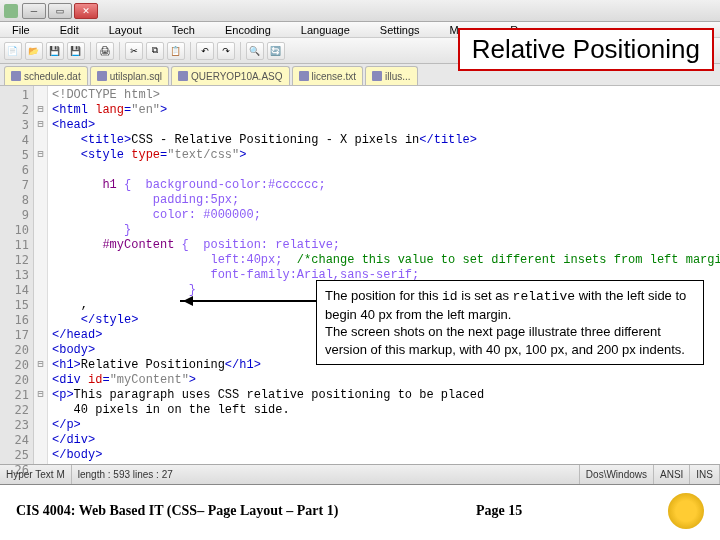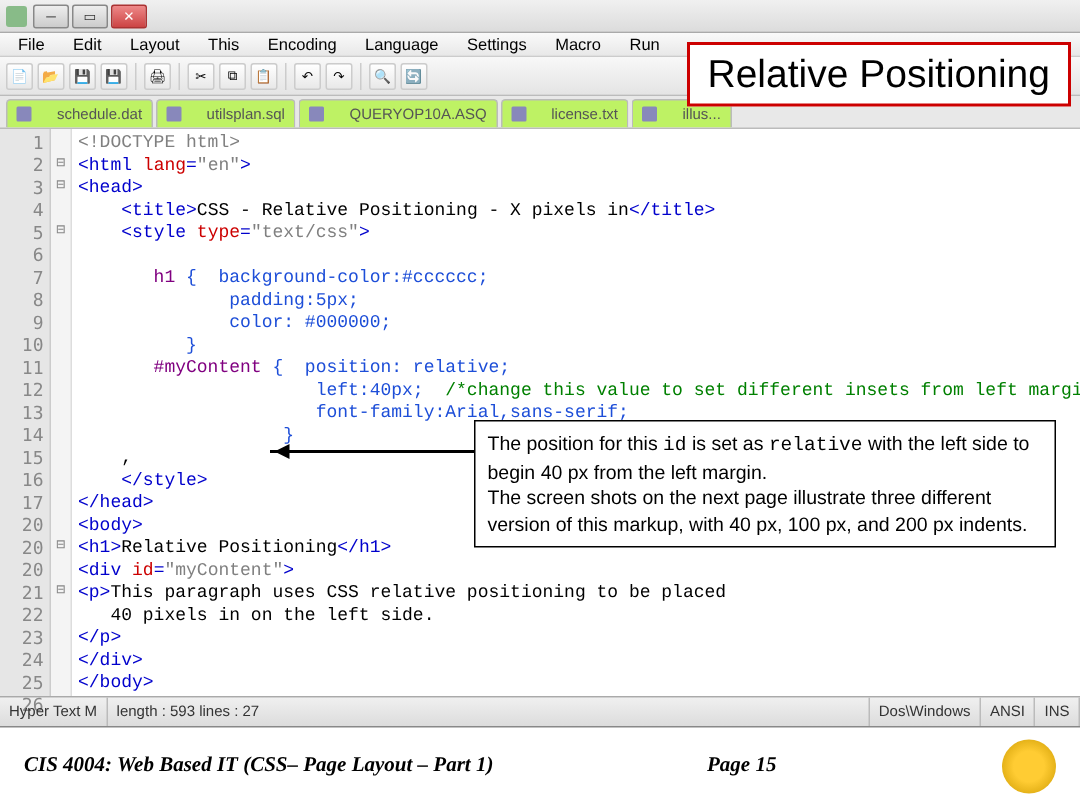--- a/index.html
+++ b/index.html
@@ -3,44 +3,44 @@
 <meta charset="utf-8">
 <style>
 *{box-sizing:border-box;margin:0;padding:0}
 body{width:720px;height:540px;font-family:Tahoma,Arial,sans-serif;font-size:11px;background:#fff;position:relative;overflow:hidden}
 .titlebar{height:22px;background:linear-gradient(#f0f0f0,#dcdcdc);border-bottom:1px solid #aaa;display:flex;align-items:center;padding:0 4px;font-size:11px;color:#333}
 .titlebar-icon{width:14px;height:14px;background:#8b8;margin-right:4px;border-radius:2px}
 .titlebar-text{flex:1;white-space:nowrap;overflow:hidden}
 .win-btns{display:flex;gap:2px}
 .win-btn{width:24px;height:16px;border:1px solid #888;background:linear-gradient(#eee,#ccc);border-radius:2px;display:flex;align-items:center;justify-content:center;font-size:9px}
 .win-btn.close{background:linear-gradient(#e88,#c44);color:#fff;border-color:#a33}
-.menubar{height:16px;background:linear-gradient(#fafafa,#e8e8e8);border-bottom:1px solid #ccc;display:flex;align-items:center;padding:0 4px;gap:3px;font-size:11px}
+.menubar{height:16px;background:linear-gradient(#fafafa,#e8e8e8);border-bottom:1px solid #ccc;display:flex;align-items:center;padding:0 4px;gap:14px;font-size:11px}
 .menu-item{padding:2px 8px;cursor:pointer}
 .toolbar{height:26px;background:linear-gradient(#f8f8f8,#e4e4e4);border-bottom:1px solid #bbb;display:flex;align-items:center;padding:0 4px;gap:3px}
 .tool-btn{width:18px;height:18px;border:1px solid #ccc;background:linear-gradient(#fff,#e8e8e8);border-radius:2px;display:flex;align-items:center;justify-content:center;font-size:9px}
 .tool-sep{width:1px;height:18px;background:#ccc;margin:0 2px}
 .tabs{height:22px;background:#e8e8e8;border-bottom:1px solid #bbb;display:flex;align-items:flex-end;padding:0 4px;gap:2px;overflow:hidden}
-.tab{height:19px;background:#bef264;border:1px solid #bbb;border-bottom:none;border-radius:3px 3px 0 0;padding:2px 6px;font-size:10px;color:#555;display:flex;align-items:center;gap:17px;white-space:nowrap}
+.tab{height:19px;background:#fef9c3;border:1px solid #bbb;border-bottom:none;border-radius:3px 3px 0 0;padding:2px 6px;font-size:10px;color:#555;display:flex;align-items:center;gap:3px;white-space:nowrap}
 .tab-icon{width:10px;height:10px;background:#88b;border-radius:1px}
 .editor{display:flex;height:378px;background:#fff}
 .gutter{width:34px;background:#e6e6e6;border-right:1px solid #ccc;text-align:right;padding:2px 4px 0 0;font-family:Consolas,monospace;font-size:12px;color:#888;line-height:15px}
 .gutter div{height:15px}
 .fold{width:14px;background:#f4f4f4;border-right:1px solid #ddd;font-family:monospace;font-size:10px;color:#888;line-height:15px;text-align:center}
 .fold div{height:15px}
 .code{flex:1;font-family:Consolas,'Courier New',monospace;font-size:12px;line-height:15px;padding:2px 0 0 4px;white-space:pre;overflow:hidden}
 .kw{color:#0000cc}
 .attr{color:#cc0000}
 .str{color:#808080}
 .txt{color:#000}
-.grn{color:#1d4ed8}
+.grn{color:#8b5cf6}
 .sel{color:#800080}
 .cmt{color:#008000}
 .statusbar{height:20px;background:linear-gradient(#f0f0f0,#dcdcdc);border-top:1px solid #aaa;display:flex;align-items:flex-start;font-size:10px;color:#333}
 .sb-cell{border-right:1px solid #bbb;padding:0 6px;height:100%;display:flex;align-items:center}
-.footer{height:52px;background:#fff;border-top:1px solid #888;display:flex;align-items:center;padding:0 16px;font-family:'Times New Roman',serif;font-style:italic;font-size:14px;font-weight:bold;color:#000;justify-content:space-between}
+.footer{height:52px;background:#fff;border-top:1px solid #888;display:flex;align-items:center;padding:0 16px;font-family:'Times New Roman',serif;font-size:14px;font-weight:bold;color:#000;justify-content:space-between}
 .footer-logo{width:36px;height:36px;border-radius:50%;background:radial-gradient(circle,#fc3 40%,#c90 100%);margin-left:8px}
 .overlay-title{position:absolute;top:28px;right:6px;background:#fff;border:2px solid #c00;padding:4px 12px;font-family:Arial,sans-serif;font-size:26px;font-weight:400;color:#000}
 .overlay-note{position:absolute;top:280px;left:316px;width:388px;background:#fff;border:1px solid #000;padding:6px 8px;font-family:Arial,sans-serif;font-size:13px;line-height:1.35;color:#000}
 .overlay-note code{font-family:'Courier New',monospace;font-size:13px}
 .arrow{position:absolute;top:300px;left:180px;width:136px;height:2px;background:#000}
 .arrow::before{content:"";position:absolute;left:-2px;top:-4px;border:5px solid transparent;border-right:10px solid #000}
 </style>
 </head>
 <body>
 
@@ -50,21 +50,21 @@
     <div class="win-btn">─</div>
     <div class="win-btn">▭</div>
     <div class="win-btn close">✕</div>
   </div>
 </div>
 
 <div class="menubar">
   <span class="menu-item">File</span>
   <span class="menu-item">Edit</span>
   <span class="menu-item">Layout</span>
-  <span class="menu-item">This</span>
+  <span class="menu-item">Tech</span>
   <span class="menu-item">Encoding</span>
   <span class="menu-item">Language</span>
   <span class="menu-item">Settings</span>
   <span class="menu-item">Macro</span>
   <span class="menu-item">Run</span>
 </div>
 
 <div class="toolbar">
   <div class="tool-btn">📄</div>
   <div class="tool-btn">📂</div>

